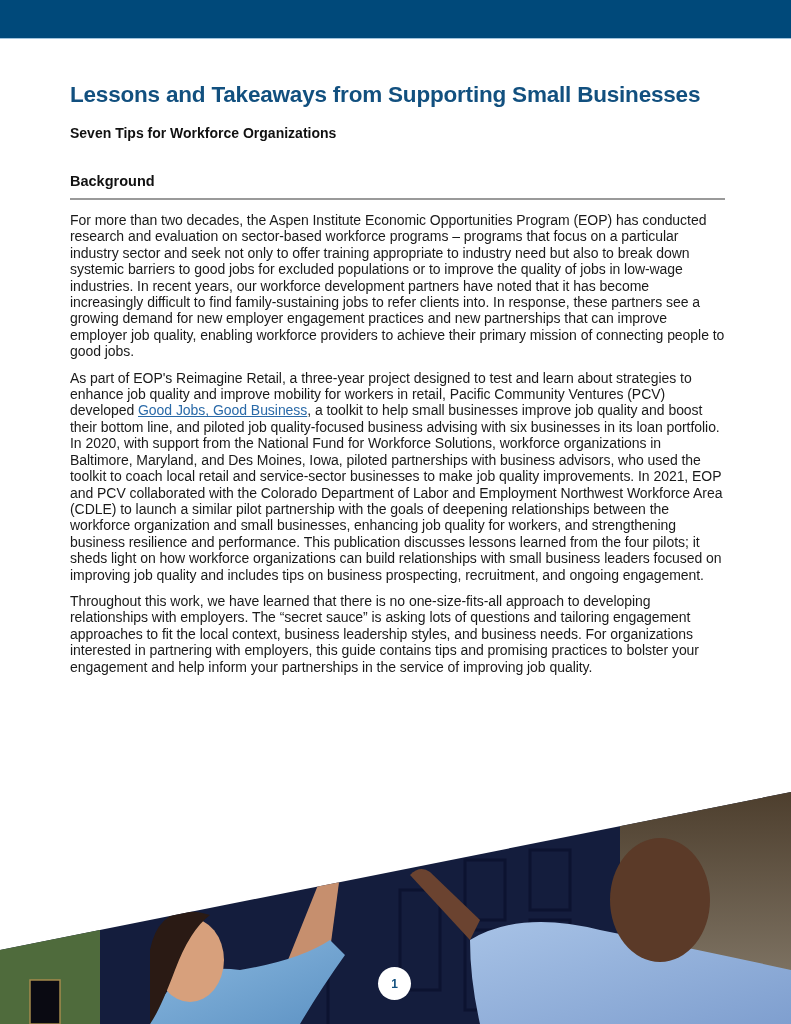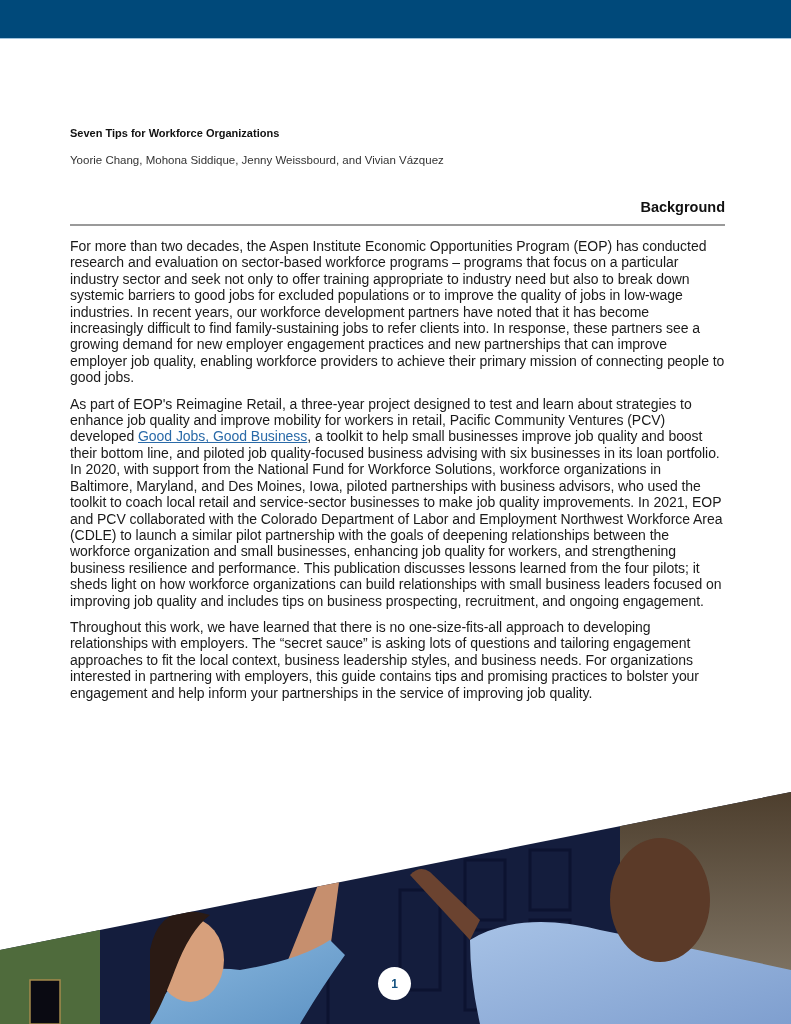--- a/index.html
+++ b/index.html
@@ -1,39 +1,38 @@
 <!DOCTYPE html>
 <html><head>
 <meta charset="utf-8">
 <style>
   html, body { margin:0; padding:0; }
   body { width:791px; height:1024px; position:relative; overflow:hidden; background:#ffffff; font-family:"Liberation Sans", sans-serif; }
   .topbar { position:absolute; left:0; top:0; width:791px; height:38px; background:#00497a; border-bottom:1px solid #9fc3dc; }
   .content { position:absolute; left:70px; top:80px; width:655px; }
   .title { margin:0; color:#12507f; font-size:22.5px; line-height:30px; font-weight:bold; letter-spacing:-0.2px; }
-  .subtitle { margin:14px 0 0 0; color:#111; font-size:11px; font-weight:bold; line-height:18px; }
+  .subtitle { margin:14px 0 0 0; color:#111; font-size:14px; font-weight:bold; line-height:18px; }
   .authors { margin:10px 0 0 0; color:#333; font-size:11.5px; line-height:16px; }
-  .section-h { margin:30px 0 0 0; color:#111; font-size:14.5px; font-weight:bold; line-height:18px;text-align:right; }
+  .section-h { margin:30px 0 0 0; color:#111; font-size:14.5px; font-weight:bold; line-height:18px; }
   .rule { height:2px; background:#9a9a9a; margin-top:8px; width:655px; }
   .para { margin:10px 0 0 0; color:#1a1a1a; font-size:14px; line-height:16.4px; letter-spacing:-0.05px; }
   .para a { color:#2a6aa8; text-decoration:underline; }
   .photo { position:absolute; left:0; top:780px; width:791px; height:244px; }
   .page-num { position:absolute; left:378px; top:967px; width:33px; height:33px; border-radius:50%; background:#fff; color:#12507f; font-weight:bold; font-size:12px; display:flex; align-items:center; justify-content:center; }
 </style>
 </head>
 <body>
 
 <div class="topbar"></div>
 
 <div class="content">
   <h1 class="title">
-    <br>
+    <span>Lessons and Takeaways from Supporting Small Businesses</span><br>
   </h1>
   <div class="subtitle">Seven Tips for Workforce Organizations</div>
-  <div class="authors">Yoorie Chang, Mohona Siddique, Jenny Weissbourd, and Vivian Vázquez</div>
   <div class="section-h">Background</div>
   <div class="rule"></div>
   <p class="para" style="margin-top:12px">For more than two decades, the Aspen Institute Economic Opportunities Program (EOP) has conducted research and evaluation on sector-based workforce programs – programs that focus on a particular industry sector and seek not only to offer training appropriate to industry need but also to break down systemic barriers to good jobs for excluded populations or to improve the quality of jobs in low-wage industries. In recent years, our workforce development partners have noted that it has become increasingly difficult to find family-sustaining jobs to refer clients into. In response, these partners see a growing demand for new employer engagement practices and new partnerships that can improve employer job quality, enabling workforce providers to achieve their primary mission of connecting people to good jobs.</p>
   <p class="para"><span>As part of EOP's Reimagine Retail, a three-year project designed to test and learn about strategies to enhance job quality and improve mobility for workers in retail, Pacific Community Ventures (PCV) developed </span><a href="#">Good Jobs, Good Business</a><span>, a toolkit to help small businesses improve job quality and boost their bottom line, and piloted job quality-focused business advising with six businesses in its loan portfolio. In 2020, with support from the National Fund for Workforce Solutions, workforce organizations in Baltimore, Maryland, and Des Moines, Iowa, piloted partnerships with business advisors, who used the toolkit to coach local retail and service-sector businesses to make job quality improvements. In 2021, EOP and PCV collaborated with the Colorado Department of Labor and Employment Northwest Workforce Area (CDLE) to launch a similar pilot partnership with the goals of deepening relationships between the workforce organization and small businesses, enhancing job quality for workers, and strengthening business resilience and performance. This publication discusses lessons learned from the four pilots; it sheds light on how workforce organizations can build relationships with small business leaders focused on improving job quality and includes tips on business prospecting, recruitment, and ongoing engagement.</span></p>
   <p class="para">Throughout this work, we have learned that there is no one-size-fits-all approach to developing relationships with employers. The “secret sauce” is asking lots of questions and tailoring engagement approaches to fit the local context, business leadership styles, and business needs. For organizations interested in partnering with employers, this guide contains tips and promising practices to bolster your engagement and help inform your partnerships in the service of improving job quality.</p>
 </div>
 
 <svg class="photo" viewBox="0 0 791 244" width="791" height="244">
   <defs>
     <clipPath id="diag">

